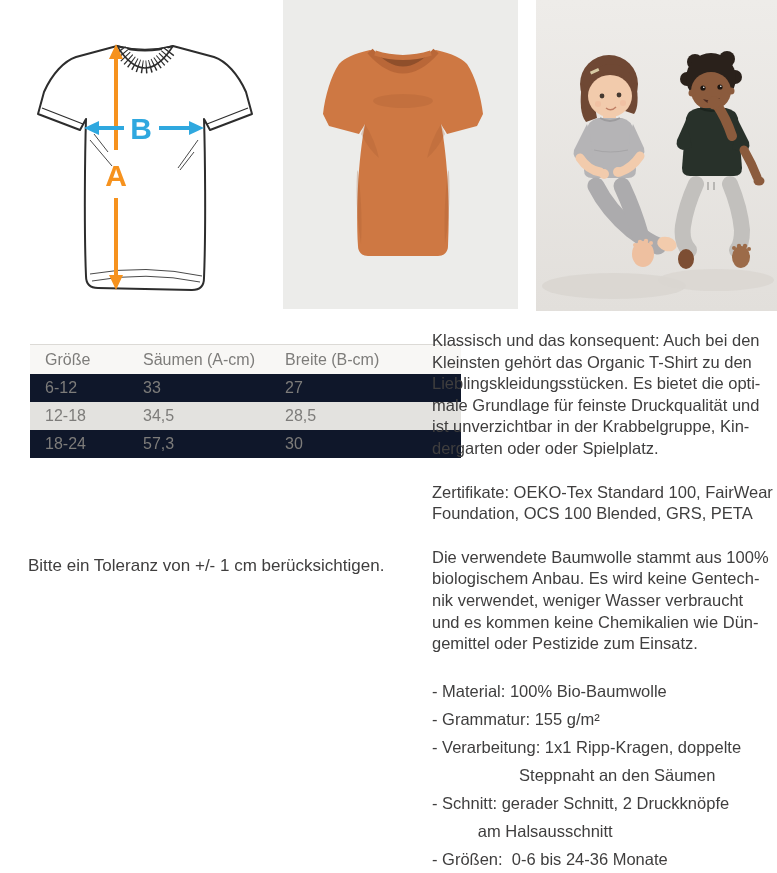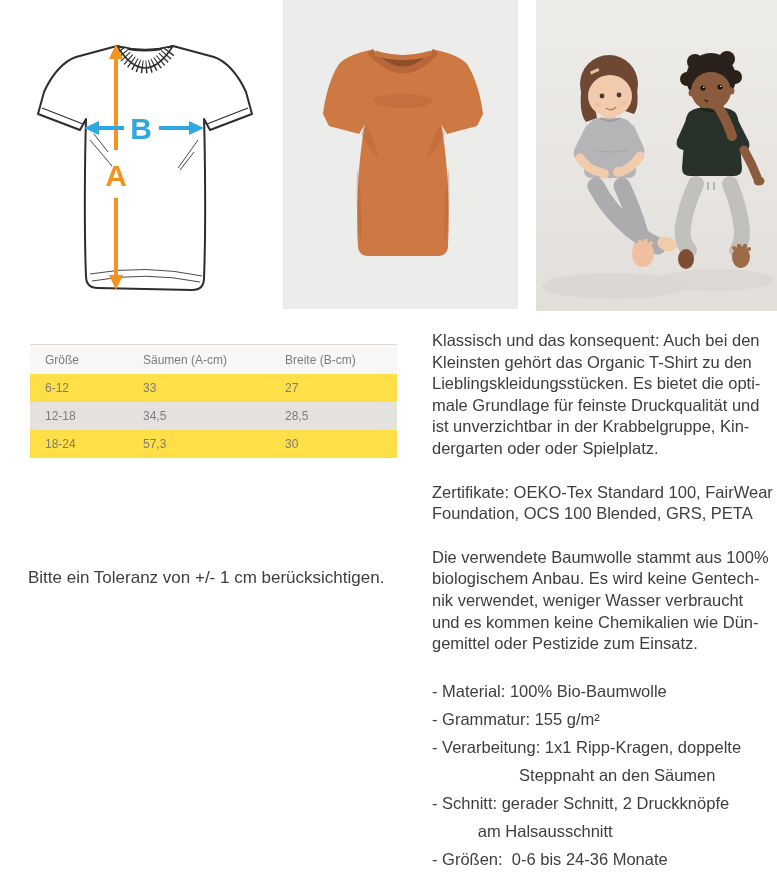--- a/index.html
+++ b/index.html
@@ -8,35 +8,35 @@
     font-family:"Liberation Sans",sans-serif;overflow:hidden;color:#3f3e3e;
   }
   .panel{position:absolute;}
   #diagram-panel{left:28px;top:30px;width:235px;height:270px;background:#ffffff;}
   #product-panel{left:283px;top:0;width:235px;height:309px;background:#ECECEA;}
   #models-panel{left:536px;top:0;width:241px;height:311px;}
   svg{display:block;}
 
   
   table.size-table{
-    position:absolute;left:30px;top:344px;width:367px;
-    border-collapse:collapse;font-size:12px;color:#7d7c7a;table-layout:fixed;
+    position:absolute;left:30px;top:344px;width:431px;
+    border-collapse:collapse;font-size:16px;color:#7d7c7a;table-layout:fixed;
   }
   table.size-table th{
     font-weight:400;text-align:left;background:#f8f7f5;
     border-top:1px solid #dcdad6;height:29px;padding:0 0 0 15px;
   }
   table.size-table td{height:28px;padding:0 0 0 15px;}
   table.size-table .c1{width:98px;box-sizing:border-box;}
   table.size-table .c2{width:142px;box-sizing:border-box;}
   table.size-table tr.row-dark td{background:#e3e2df;}
-  table.size-table tr.row-light td{background:#fde047;}
+  table.size-table tr.row-light td{background:#0f172a;}
 
   .tolerance{
-    position:absolute;left:28px;top:568px;font-size:17px;color:#3f3e3e;
+    position:absolute;left:28px;top:556px;font-size:17px;color:#3f3e3e;
   }
 
   .description{
     position:absolute;left:420px;top:330px;width:356px;
     font-size:16.5px;line-height:21.6px;color:#3f3e3e;margin-left:12px;
   }
   .description p{margin:0 0 22px 0;white-space:pre;}
   .description p.specs{line-height:28px;}
 
   .dim-label{font-weight:bold;font-size:30px;font-family:"Liberation Sans",sans-serif;}

